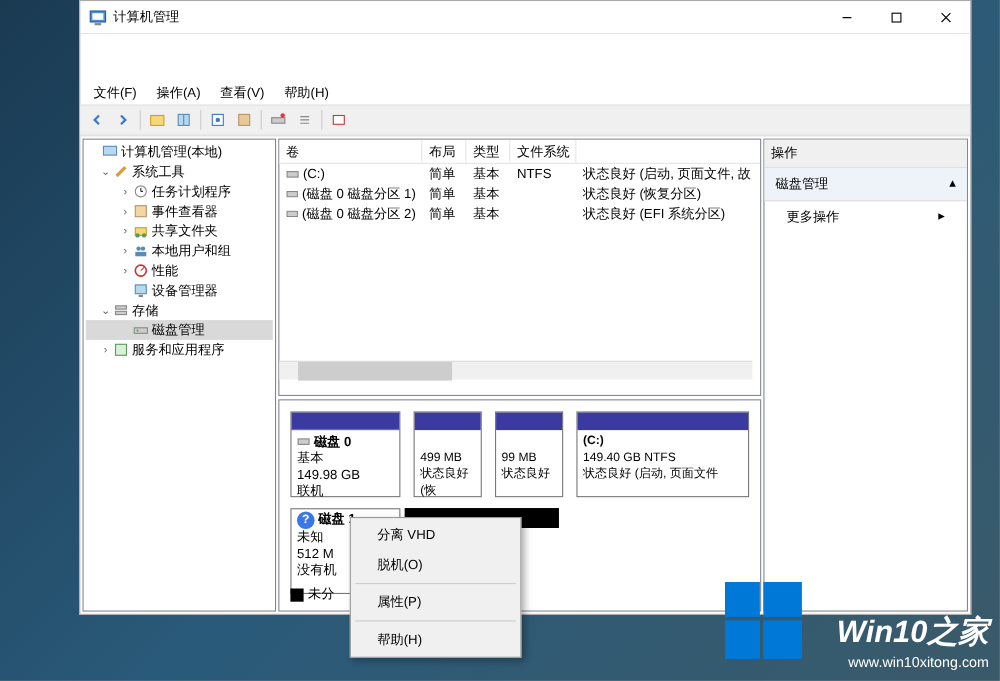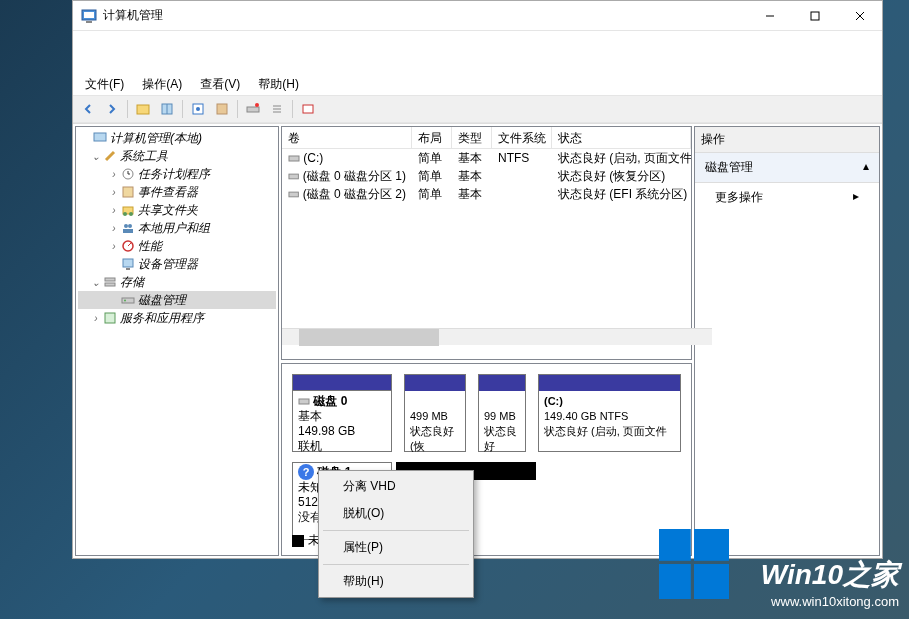--- a/index.html
+++ b/index.html
@@ -9,21 +9,21 @@
 .title-icon { width: 16px; height: 16px; margin-right: 6px; }
 .title-text { font-size: 12px; flex: 1; }
 .win-btns { display: flex; }
 .win-btn { width: 45px; height: 29px; display: flex; align-items: center; justify-content: center; font-size: 12px; cursor: pointer; }
 .menubar { height: 22px; display: flex; align-items: center; padding: 0 4px; font-size: 12px; gap: 2px; margin-top: 42px; }
 .menu-item { padding: 2px 8px; cursor: pointer; }
 .toolbar { height: 28px; border-top: 1px solid #e5e5e5; border-bottom: 1px solid #e5e5e5; display: flex; align-items: center; padding: 0 4px; gap: 2px; background: #f0f0f0; }
 .tb-btn { width: 22px; height: 22px; display: flex; align-items: center; justify-content: center; cursor: pointer; border: 1px solid transparent; }
 .tb-sep { width: 1px; height: 18px; background: #ccc; margin: 0 2px; }
 .body { flex: 1; display: flex; border-top: 1px solid #ddd; min-height: 0; }
-.tree-pane { width: 204px; border: 1px solid #828790; margin: 2px; background: #fff; overflow: auto; font-size: 12px; padding: 2px; font-style: italic; }
+.tree-pane { width: 176px; border: 1px solid #828790; margin: 2px; background: #fff; overflow: auto; font-size: 12px; padding: 2px; }
 .tree-node { display: flex; align-items: center; height: 18px; padding-left: 2px; cursor: pointer; white-space: nowrap; }
 .tree-expand { width: 12px; text-align: center; font-size: 10px; color: #666; }
 .tree-icon { width: 16px; height: 16px; margin-right: 2px; display: inline-flex; align-items: center; justify-content: center; }
 .tree-node.selected { background: #d9d9d9; }
 .center-pane { flex: 1; display: flex; flex-direction: column; margin: 2px 0; min-width: 0; }
 .volume-list { border: 1px solid #828790; height: 234px; overflow: hidden; background: #fff; }
 .list-header { display: flex; height: 22px; background: #fff; border-bottom: 1px solid #e5e5e5; font-size: 12px; }
 .list-col { padding: 3px 6px; border-right: 1px solid #e5e5e5; overflow: hidden; white-space: nowrap; }
 .list-row { display: flex; height: 18px; font-size: 12px; align-items: center; }
 .list-cell { padding: 1px 6px; overflow: hidden; white-space: nowrap; display: flex; align-items: center; }
@@ -261,21 +261,20 @@
       </div>
     </div>
 
     <div class="center-pane">
       <div class="volume-list">
         <div class="list-header">
           <div class="list-col" style="width:130px">卷</div>
           <div class="list-col" style="width:40px">布局</div>
           <div class="list-col" style="width:40px">类型</div>
           <div class="list-col" style="width:60px">文件系统</div>
-          <div class="list-col" style="flex:1">状态</div>
         </div>
         <div class="list-row">
           <div class="list-cell" style="width:130px"><svg width="12" height="12" viewBox="0 0 12 12">
                 <rect x="1" y="4" width="10" height="5" fill="#ccc" stroke="#888"></rect>
               </svg>&nbsp;<span>(C:)</span></div>
           <div class="list-cell" style="width:40px">简单</div>
           <div class="list-cell" style="width:40px">基本</div>
           <div class="list-cell" style="width:60px">NTFS</div>
           <div class="list-cell" style="flex:1">状态良好 (启动, 页面文件, 故</div>
         </div>
@@ -315,21 +314,21 @@
               <b>磁盘 0</b><br>
               <span>基本</span><br>
               <span>149.98 GB</span><br>
               <span>联机</span>
             </div>
           </div>
           <div class="part" style="width:62px;height:78px">
             <div class="part-hdr"></div>
             <div class="part-body"><br><span>499 MB</span><br><span>状态良好 (恢</span></div>
           </div>
-          <div class="part" style="width:48px;height:78px">
+          <div class="part" style="width:62px;height:78px">
             <div class="part-hdr"></div>
             <div class="part-body"><br><span>99 MB</span><br><span>状态良好</span></div>
           </div>
           <div class="part" style="flex:1;height:78px">
             <div class="part-hdr"></div>
             <div class="part-body"><b>(C:)</b><br><span>149.40 GB NTFS</span><br><span>状态良好 (启动, 页面文件</span></div>
           </div>
         </div>
 
         <div class="disk-row2">

